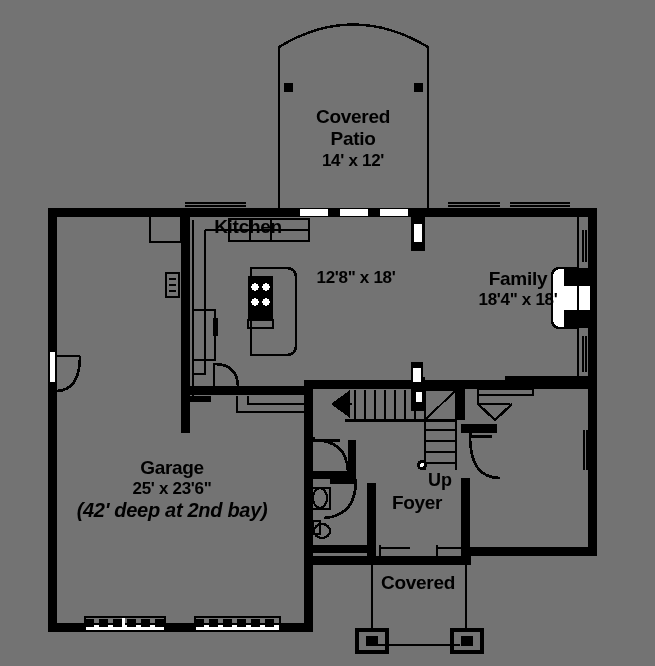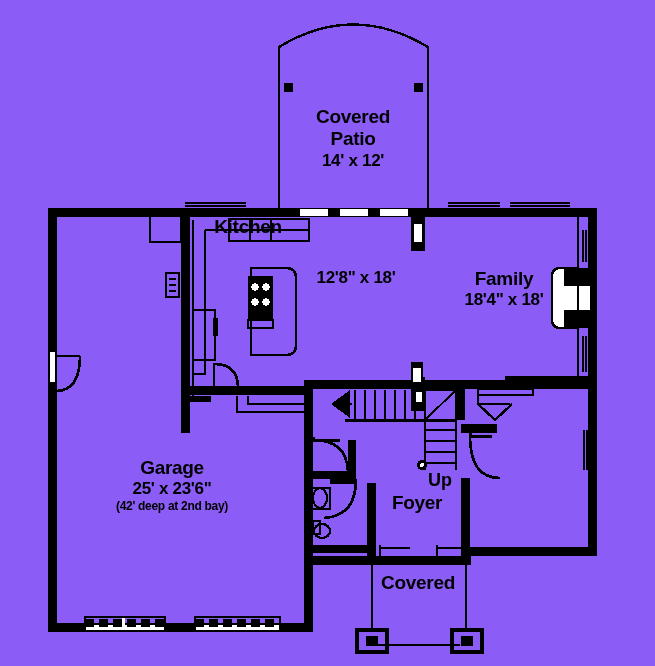--- a/index.html
+++ b/index.html
@@ -10,21 +10,21 @@
   body {
     width: 655px;
     height: 666px;
     font-family: "Liberation Sans", sans-serif;
     overflow: hidden;
   }
   #plan-root {
     position: relative;
     width: 655px;
     height: 666px;
-    background: #8b5cf6;
+    background: #737373;
   }
   #floorplan-svg {
     position: absolute;
     left: 0;
     top: 0;
   }
   .room-label {
     position: absolute;
     text-align: center;
     font-weight: bold;
@@ -39,22 +39,23 @@
     font-size: 19px;
     font-weight: bold;
   }
   .room-dims {
     display: block;
     font-size: 17px;
     font-weight: bold;
   }
   .room-note {
     display: block;
-    font-size: 12px;
-    font-weight: bold;
+    font-size: 20px;
+    font-weight: bold;
+    font-style: italic;
   }
   .stair-dir {
     position: absolute;
     font-size: 18px;
     font-weight: bold;
     color: #000000;
     font-family: "Liberation Sans", sans-serif;
   }
 </style>
 </head>
@@ -347,21 +348,21 @@
   </div>
 
   <div class="room-label" style="left:198px; top:216px; width:100px;">
     <span class="room-name">Kitchen</span>
   </div>
 
   <div class="room-label" style="left:296px; top:268px; width:120px;">
     <span class="room-dims">12'8" x 18'</span>
   </div>
 
-  <div class="room-label" style="left:444px; top:268px; width:120px;">
+  <div class="room-label" style="left:458px; top:268px; width:120px;">
     <span class="room-name">Family</span>
     <span class="room-dims">18'4" x 18'</span>
   </div>
 
   <div class="room-label" style="left:52px; top:457px; width:240px;">
     <span class="room-name">Garage</span>
     <span class="room-dims">25' x 23'6"</span>
     <span class="room-note">(42' deep at 2nd bay)</span>
   </div>
 

